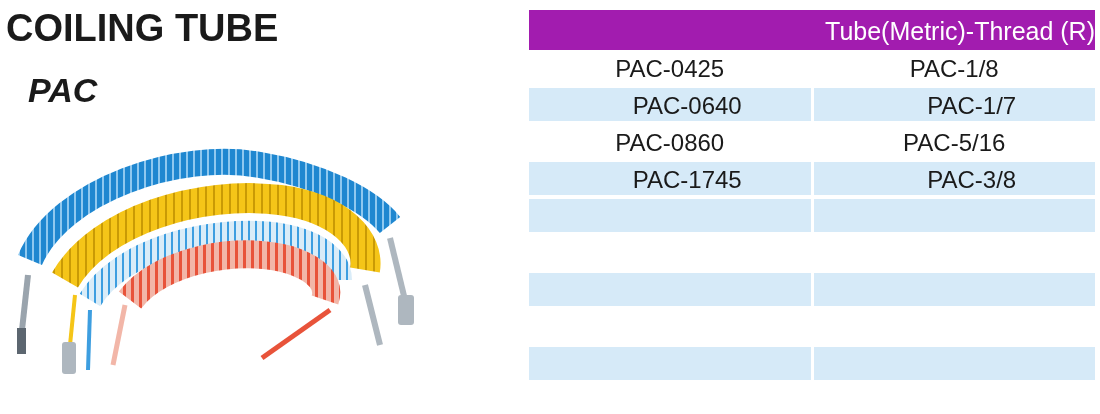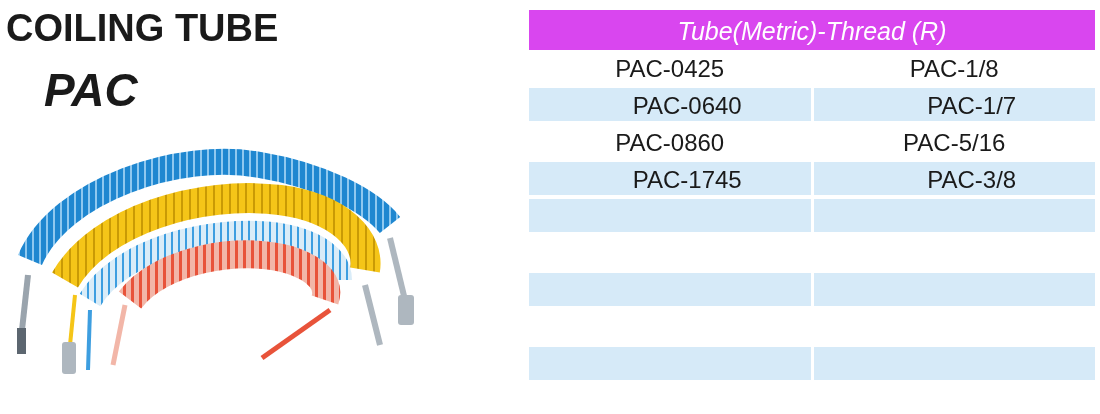--- a/index.html
+++ b/index.html
@@ -1,21 +1,21 @@
 <!DOCTYPE html>
 <html><head>
 <meta charset="utf-8">
 <style>
   html, body { margin:0; padding:0; background:#ffffff; }
   body { width:1100px; height:414px; position:relative; overflow:hidden; font-family:"Liberation Sans", sans-serif; }
   .title { position:absolute; left:6px; top:6px; font-size:38px; font-weight:bold; color:#1a1a1a; letter-spacing:0px; line-height:44px; }
-  .subtitle { position:absolute; left:28px; top:70px; font-size:46px; font-weight:bold; font-style:italic; color:#1a1a1a; line-height:40px;margin-left:16px; }
+  .subtitle { position:absolute; left:28px; top:70px; font-size:34px; font-weight:bold; font-style:italic; color:#1a1a1a; line-height:40px; }
   .photo { position:absolute; left:0; top:120px; width:450px; height:294px; }
   .table { position:absolute; left:529px; top:10px; width:566px; }
-  .thead { height:40px; background:#d946ef; color:#ffffff; font-size:25px; text-align:center; line-height:42px;font-style:italic; }
+  .thead { height:40px; background:#a21caf; color:#ffffff; font-size:25px; text-align:right; line-height:42px; }
   .row { display:flex; height:36px; margin-top:1px; }
   .cell { flex:1; font-size:24px; color:#1a1a1a; text-align:center; line-height:35px; height:33px; }
   .cell + .cell { margin-left:3px; }
   .row.shade .cell { background:#d6eaf8;padding-left:35px; }
 </style>
 </head>
 <body>
 
 <div class="title">COILING TUBE</div>
 <div class="subtitle">PAC</div>

